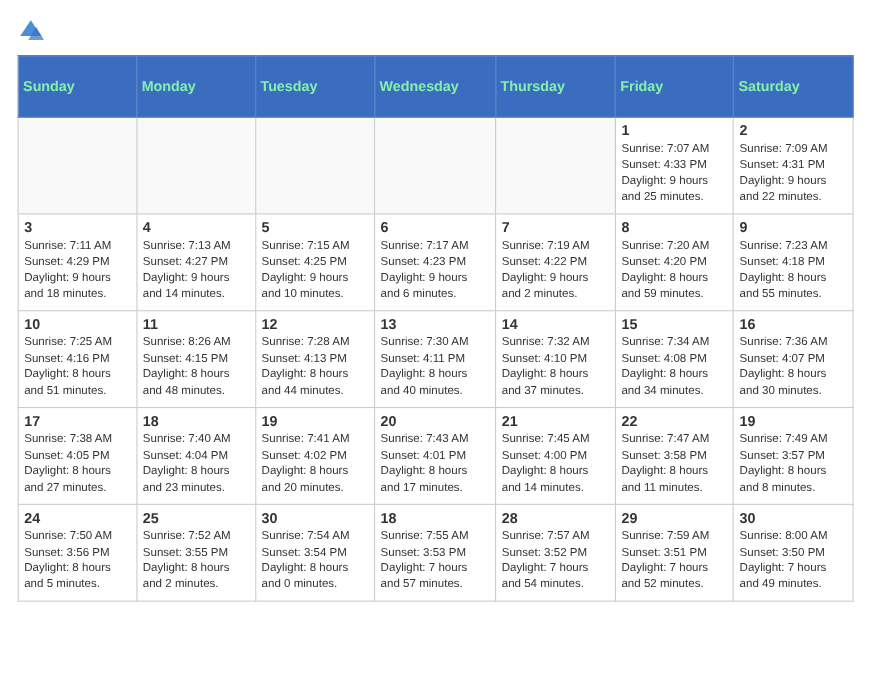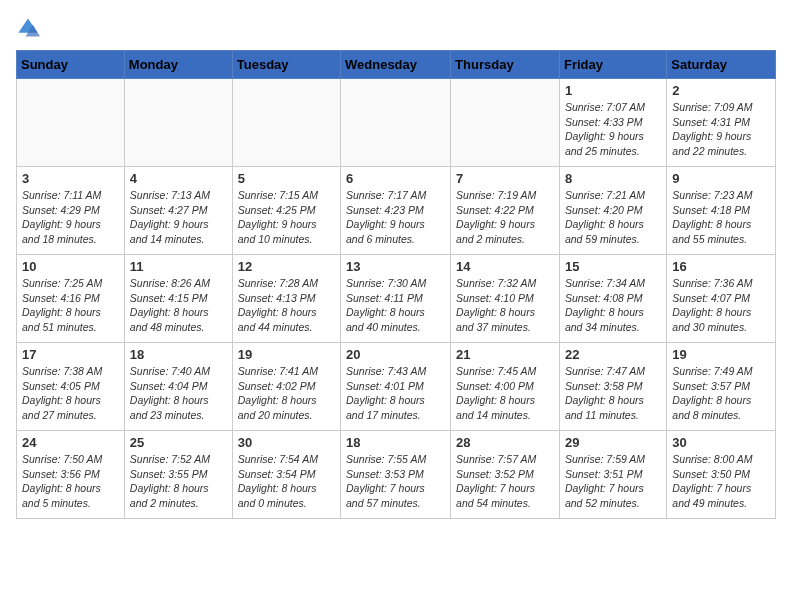--- a/index.html
+++ b/index.html
@@ -47,22 +47,22 @@
       font-size: 16px;
       color: #555;
     }
     .calendar {
       width: 100%;
       border-collapse: collapse;
       font-size: 11px;
     }
     .calendar th {
       background-color: #3a6dbf;
-      color: #000000;
-      padding: 6px 4px;
+      color: #86efac;
+      padding: 20px 4px;
       text-align: left;
       font-size: 13px;
       font-weight: bold;
       border: 1px solid #5580c5;
     }
     .calendar td {
       border: 1px solid #ccc;
       vertical-align: top;
       padding: 4px 5px;
       height: 88px;
@@ -76,21 +76,20 @@
       font-size: 13px;
       font-weight: bold;
       color: #333;
       display: block;
       margin-bottom: 2px;
     }
     .day-info {
       font-size: 10.5px;
       color: #333;
       line-height: 1.4;
-      font-style: italic;
     }
   </style>
 </head>
 <body>
 
 <div class="header">
   <div class="logo">
     <svg class="logo-icon" viewBox="0 0 40 40" xmlns="http://www.w3.org/2000/svg">
       <polygon points="20,4 36,28 4,28" fill="#4a90d9"></polygon>
       <polygon points="28,14 40,34 16,34" fill="#3a6dbf" opacity="0.7"></polygon>
@@ -171,21 +170,21 @@
         </td>
         <td>
           <span class="day-num">7</span>
           <div class="day-info">Sunrise: 7:19 AM
 Sunset: 4:22 PM
 Daylight: 9 hours
 and 2 minutes.</div>
         </td>
         <td>
           <span class="day-num">8</span>
-          <div class="day-info">Sunrise: 7:21 AM
+          <div class="day-info">Sunrise: 7:20 AM
 Sunset: 4:20 PM
 Daylight: 8 hours
 and 59 minutes.</div>
         </td>
         <td>
           <span class="day-num">9</span>
           <div class="day-info">Sunrise: 7:23 AM
 Sunset: 4:18 PM
 Daylight: 8 hours
 and 55 minutes.</div>

